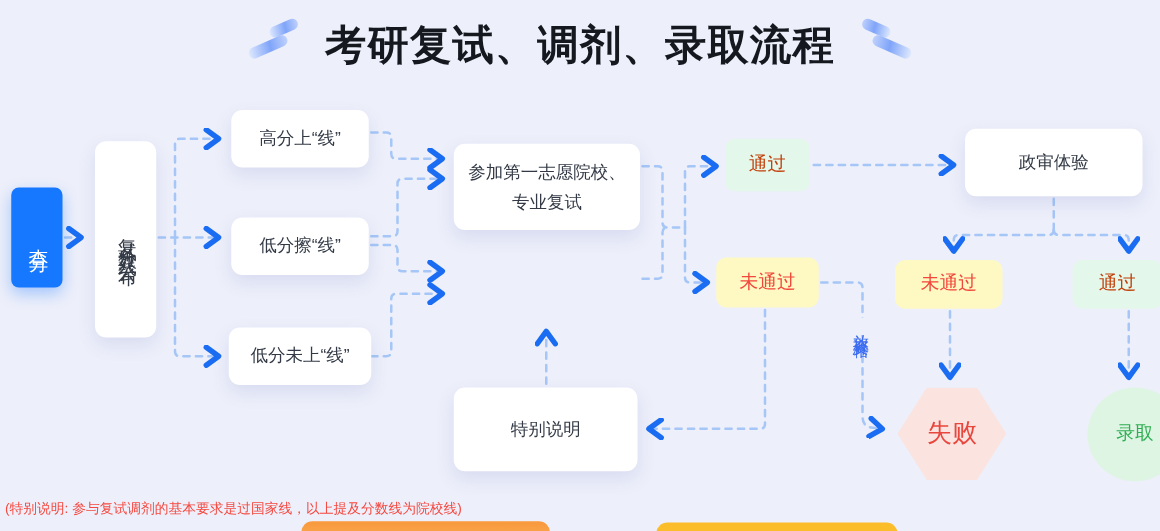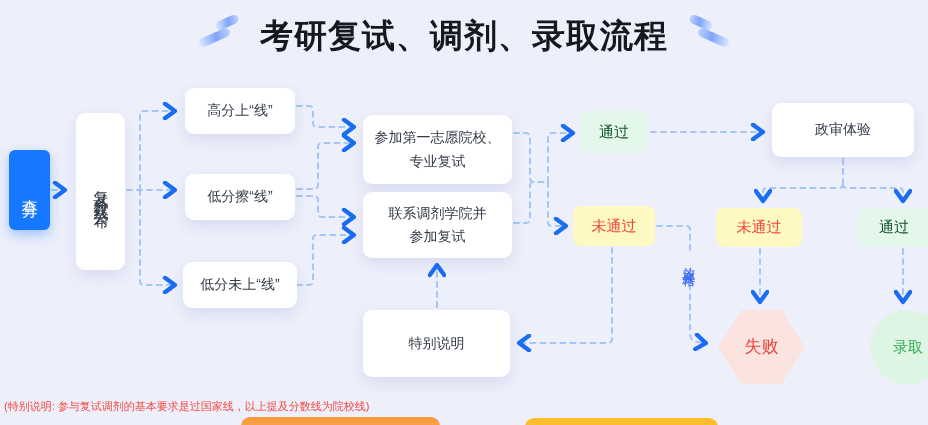--- a/index.html
+++ b/index.html
@@ -15,39 +15,39 @@
           background:linear-gradient(100deg,#e3ecfe 0%,#7fa4f9 55%,#c3d4fd 100%);}
   .deco-l i:nth-child(1){width:24px;right:1px;top:4px;transform:rotate(-24deg);}
   .deco-l i:nth-child(2){width:33px;left:0;top:19px;transform:rotate(-24deg);}
   .deco-r{transform:scaleX(-1);}
   .deco-r i:nth-child(1){width:24px;right:1px;top:4px;transform:rotate(-24deg);}
   .deco-r i:nth-child(2){width:33px;left:0;top:19px;transform:rotate(-24deg);}
   
   .node{position:absolute;display:flex;align-items:center;justify-content:center;text-align:center;
         border-radius:9px;font-size:14px;color:#333a46;z-index:2;white-space:pre-line;line-height:1.65;}
   .white{background:#ffffff;box-shadow:0 6px 14px rgba(96,116,186,.15);}
-  .green{background:#e3f8ea;color:#14532d;font-size:15px;border-radius:8px;}
+  .green{background:#e3f8ea;color:#c2410c;font-size:15px;border-radius:8px;}
   .pink{background:#fef9c3;color:#f2473b;font-size:15px;border-radius:8px;}
   .blue{background:#1677ff;color:#ffffff;font-size:16px;border-radius:6px;
         box-shadow:0 5px 12px rgba(22,119,255,.35);}
   .vert{writing-mode:vertical-rl;text-orientation:upright;letter-spacing:4px;}
   .n-check{left:9px;top:150px;width:41px;height:80px;}
   .n-score{left:76px;top:113px;width:49px;height:157px;font-size:15px;}
   .n-high{left:185px;top:88px;width:110px;height:46px;}
   .n-edge{left:185px;top:174px;width:110px;height:46px;text-align:center;}
   .n-below{left:183px;top:262px;width:114px;height:46px;}
   .n-first{left:363px;top:115px;width:149px;height:69px;}
   .n-contact{left:363px;top:192px;width:149px;height:66px;}
   .n-pass1{left:580px;top:111px;width:68px;height:42px;}
   .n-fail1{left:573px;top:206px;width:82px;height:40px;}
   .n-political{left:772px;top:103px;width:142px;height:54px;}
   .n-fail2{left:716px;top:208px;width:86px;height:39px;}
   .n-pass2{left:858px;top:208px;width:72px;height:39px;}
   .n-readjust{left:363px;top:310px;width:147px;height:67px;}
-  .n-failure{left:718px;top:310px;width:87px;height:74px;border-radius:0;font-size:17px;
+  .n-failure{left:718px;top:310px;width:87px;height:74px;border-radius:0;font-size:20px;
              background:#fbe3df;color:#e8473e;
              clip-path:polygon(27% 0,73% 0,100% 50%,73% 100%,27% 100%,0 50%);}
   .n-admit{left:870px;top:310px;width:76px;height:75px;border-radius:50%;
            background:#def5e3;color:#2fae53;font-size:15px;}
   .giveup{position:absolute;left:679px;top:254px;z-index:2;color:#3b6cf0;font-size:13px;
           background:#edeffa;padding:3px 2px;writing-mode:vertical-rl;text-orientation:upright;
           letter-spacing:2px;line-height:1.1;}
   
   .note{position:absolute;left:4px;top:399px;font-size:11px;color:#f5483f;z-index:2;}
   .pill{position:absolute;height:18px;border-radius:10px;z-index:2;border:none;}
@@ -102,22 +102,20 @@
       </span>
   </div>
 
   <div class="node blue vert n-check">查分</div>
   <div class="node white vert n-score">复试分数线公布</div>
   <div class="node white n-high">高分上“线”</div>
   <div class="node white n-edge">低分擦“线”</div>
   <div class="node white n-below">低分未上“线”</div>
   <div class="node white n-first">参加第一志愿院校、
 专业复试</div>
-  <div class="node white n-contact">联系调剂学院并
-参加复试</div>
   <div class="node green n-pass1">通过</div>
   <div class="node pink n-fail1">未通过</div>
   <div class="node white n-political">政审体验</div>
   <div class="node pink n-fail2">未通过</div>
   <div class="node green n-pass2">通过</div>
   <div class="node white n-readjust">特别说明</div>
   <div class="node n-failure">失败</div>
   <div class="node n-admit">录取</div>
   <div class="giveup">放弃资格</div>
 

